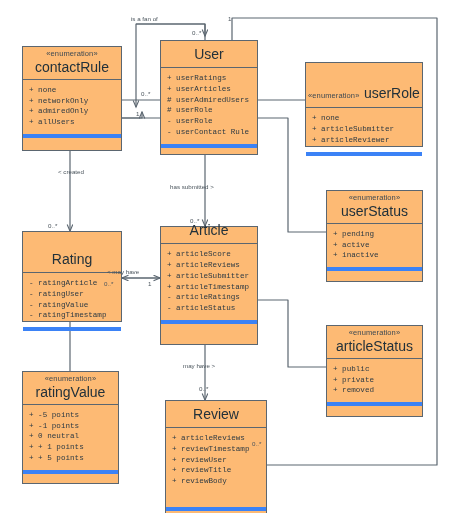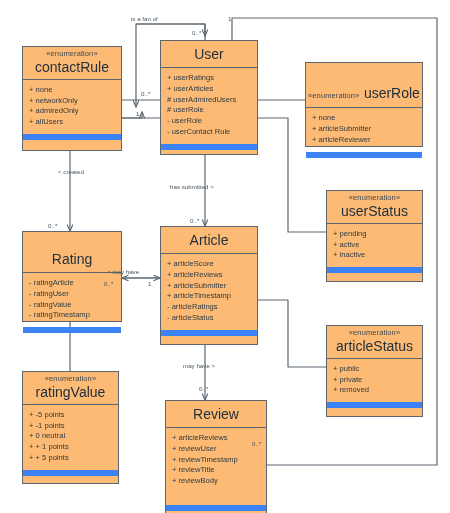--- a/index.html
+++ b/index.html
@@ -49,23 +49,24 @@
     font-size: 14px;
     font-weight: normal;
     color: #22313a;
   }
   .stereo-inline .stereo,
   .stereo-inline .cls-name {
     display: inline;
   }
   .uml-attrs {
     box-sizing: border-box;
-    border-bottom: 6px solid #3b82f6;
+    border-bottom: 4px solid #3b82f6;
     padding: 5px 6px 6px 6px;
     flex: 1 1 auto;
+    font-family: Liberation Mono, monospace;
   }
   .uml-attrs div {
     font-size: 7.6px;
     color: #2d3a43;
     line-height: 1.42;
     white-space: nowrap;
   }
   .uml-ops {
     box-sizing: border-box;
     height: 20px;
@@ -188,21 +189,21 @@
     </div>
     <div class="uml-attrs">
       <div>- ratingArticle</div>
       <div>- ratingUser</div>
       <div>- ratingValue</div>
       <div>- ratingTimestamp</div>
     </div>
     <div class="uml-ops"></div>
   </div>
 
-  <div class="uml-box" style="left:160px; top:226px; width:98px; height:119px;">
+  <div class="uml-box" style="left:160px; top:226px; width:98px; height:119px;justify-content:flex-end;">
     <div class="uml-head" style="padding-top:5px; padding-bottom:5px;">
       <span class="cls-name">Article</span>
     </div>
     <div class="uml-attrs">
       <div>+ articleScore</div>
       <div>+ articleReviews</div>
       <div>+ articleSubmitter</div>
       <div>+ articleTimestamp</div>
       <div>- articleRatings</div>
       <div>- articleStatus</div>
@@ -237,22 +238,22 @@
     </div>
     <div class="uml-ops"></div>
   </div>
 
   <div class="uml-box" style="left:165px; top:400px; width:102px; height:132px;">
     <div class="uml-head" style="padding-top:5px; padding-bottom:5px;">
       <span class="cls-name">Review</span>
     </div>
     <div class="uml-attrs">
       <div>+ articleReviews</div>
+      <div>+ reviewTimestamp</div>
       <div>+ reviewUser</div>
-      <div>+ reviewTimestamp</div>
       <div>+ reviewTitle</div>
       <div>+ reviewBody</div>
     </div>
     <div class="uml-ops"></div>
   </div>
 
   <div class="edge-label" style="left:131px; top:15px;">is a fan of</div>
   <div class="edge-label" style="left:58px; top:168px;">&lt; created</div>
   <div class="edge-label" style="left:170px; top:183px;">has submitted &gt;</div>
   <div class="edge-label" style="left:107px; top:268px;">&lt; may have</div>

